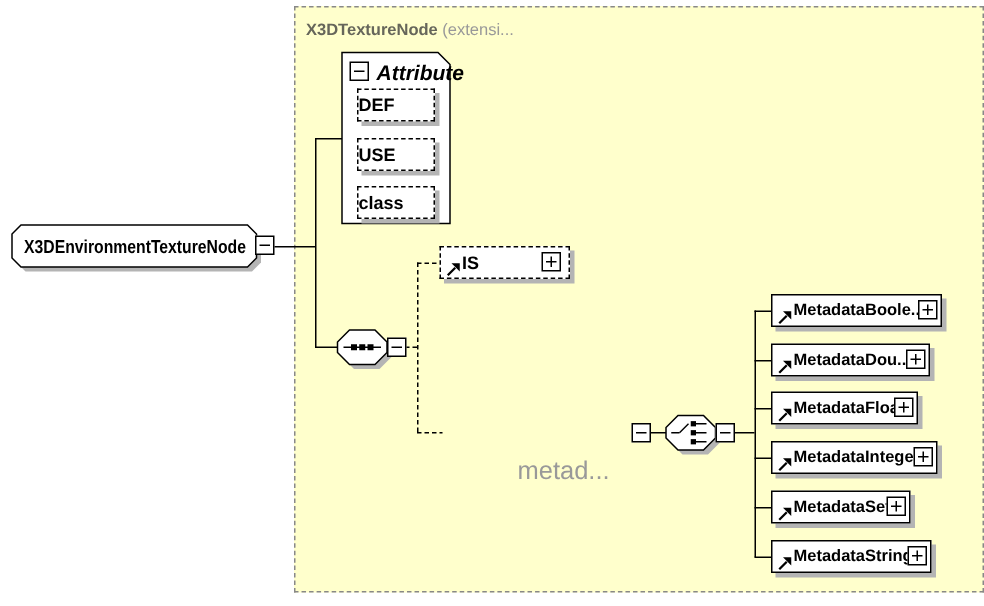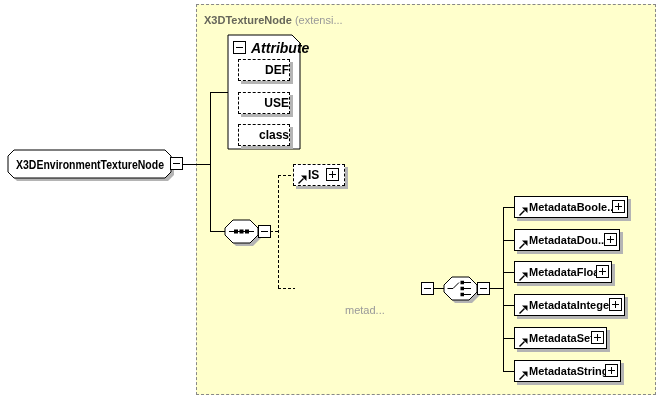--- a/index.html
+++ b/index.html
@@ -24,28 +24,28 @@
   .toggle-in{position:absolute;right:2px;top:3px;}
   
   .el{position:absolute;height:22px;background:#fff;border:1px solid #000;
     box-shadow:3px 3px 0 var(--shadow);box-sizing:border-box;display:flex;align-items:center;
     padding-left:3px;font-weight:bold;font-size:11px;white-space:nowrap;z-index:4;}
   .el.dashed{border-style:dashed;}
   .el .lbl{margin-left:1px;color:#000;}
   .ref-arrow{margin-top:8px;flex:0 0 auto;}
   .attr-box{position:absolute;left:238px;width:52px;height:22px;background:#fff;
     border:1px dashed #000;box-shadow:3px 3px 0 var(--shadow);box-sizing:border-box;
-    font-weight:bold;font-size:12px;text-align:right;line-height:20px;z-index:4;}
+    font-weight:bold;font-size:12px;text-align:left;line-height:20px;z-index:4;}
   .attr-label{position:absolute;left:251px;top:40px;font-size:14px;font-style:italic;
     font-weight:bold;color:#000;z-index:5;}
   .group-box{position:absolute;left:295px;top:277px;width:129px;height:23px;background:#fff;
     border:1px dashed #000;border-radius:11px;box-shadow:3px 3px 0 var(--shadow);
     box-sizing:border-box;font-weight:bold;font-size:11px;text-align:center;line-height:21px;z-index:4;}
-  .annotation{position:absolute;left:301px;top:304px;font-size:11px;color:var(--muted);z-index:4;padding-left:44px;}
-  .is-box{left:293px;top:164px;width:52px;font-size:12px;text-align:center;}
+  .annotation{position:absolute;left:301px;top:304px;font-size:17px;color:var(--muted);z-index:4;padding-left:44px;}
+  .is-box{left:293px;top:164px;width:87px;font-size:12px;text-align:center;}
 </style>
 </head>
 <body>
 
 <div class="canvas" style="--ybg: #ffffcc; --shadow: #b4b4b4; --muted: #999999; --hdr: #66665a;">
 
   <div class="region">
     <div class="region-header">
       <span class="rh-title">X3DTextureNode</span>
       <span class="rh-suffix">(extensi...</span>

